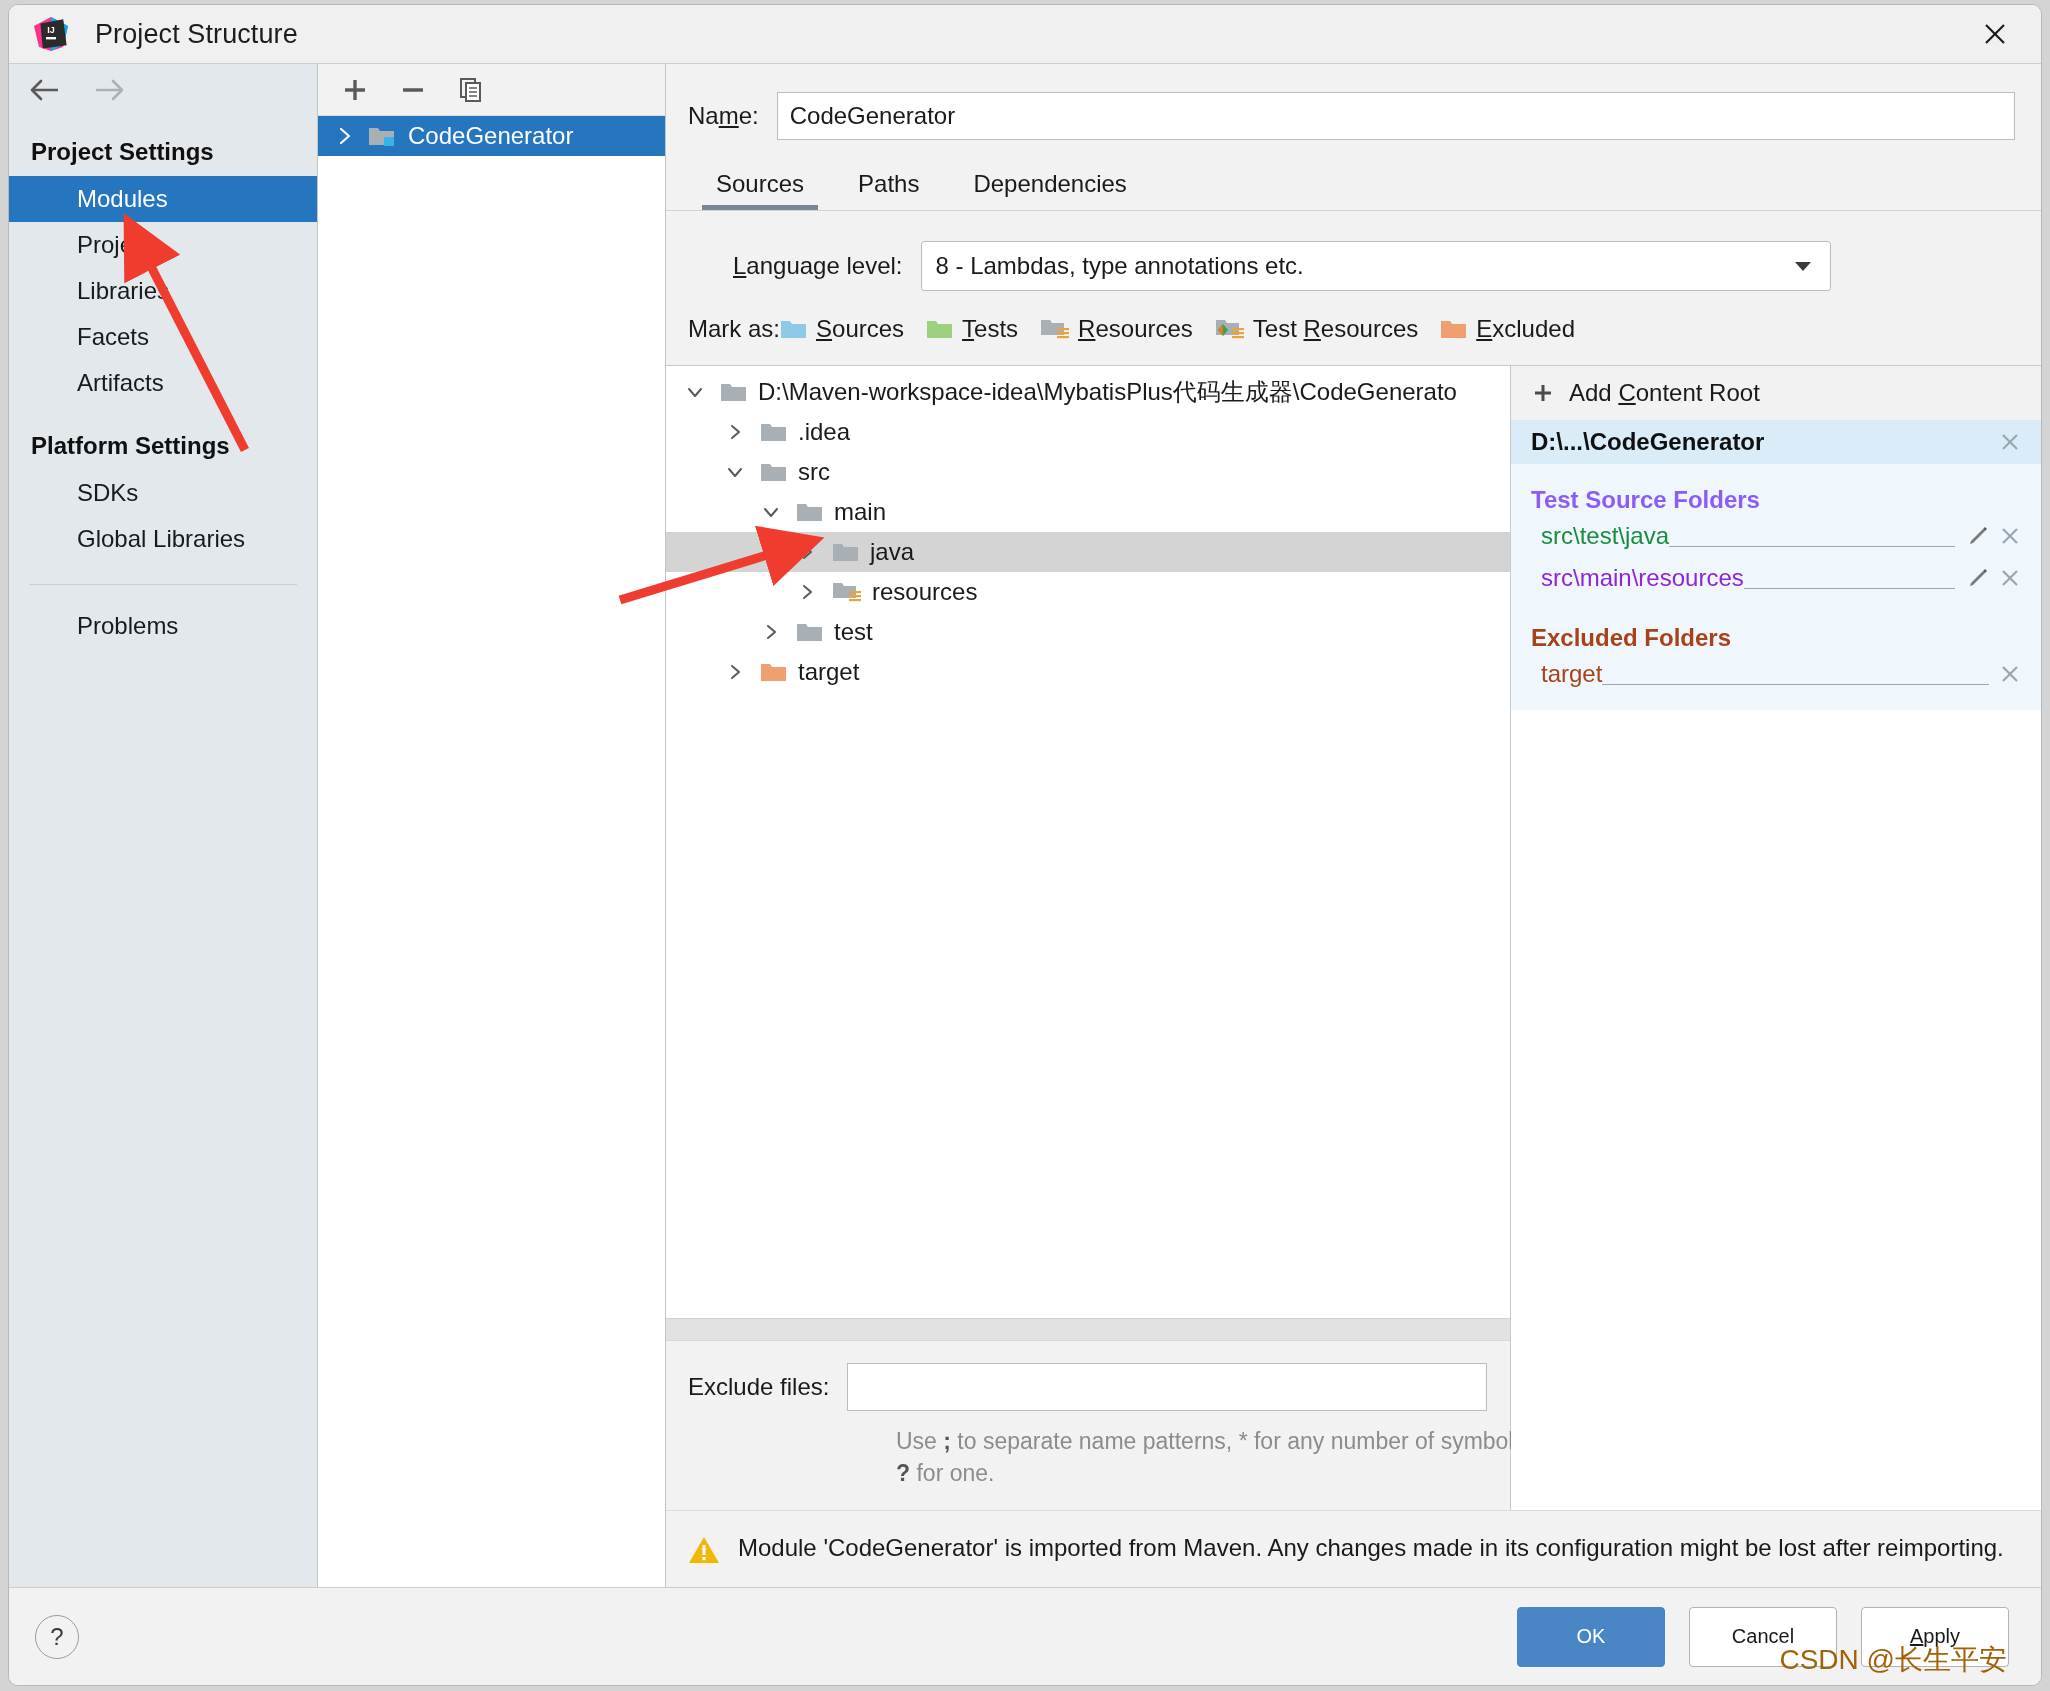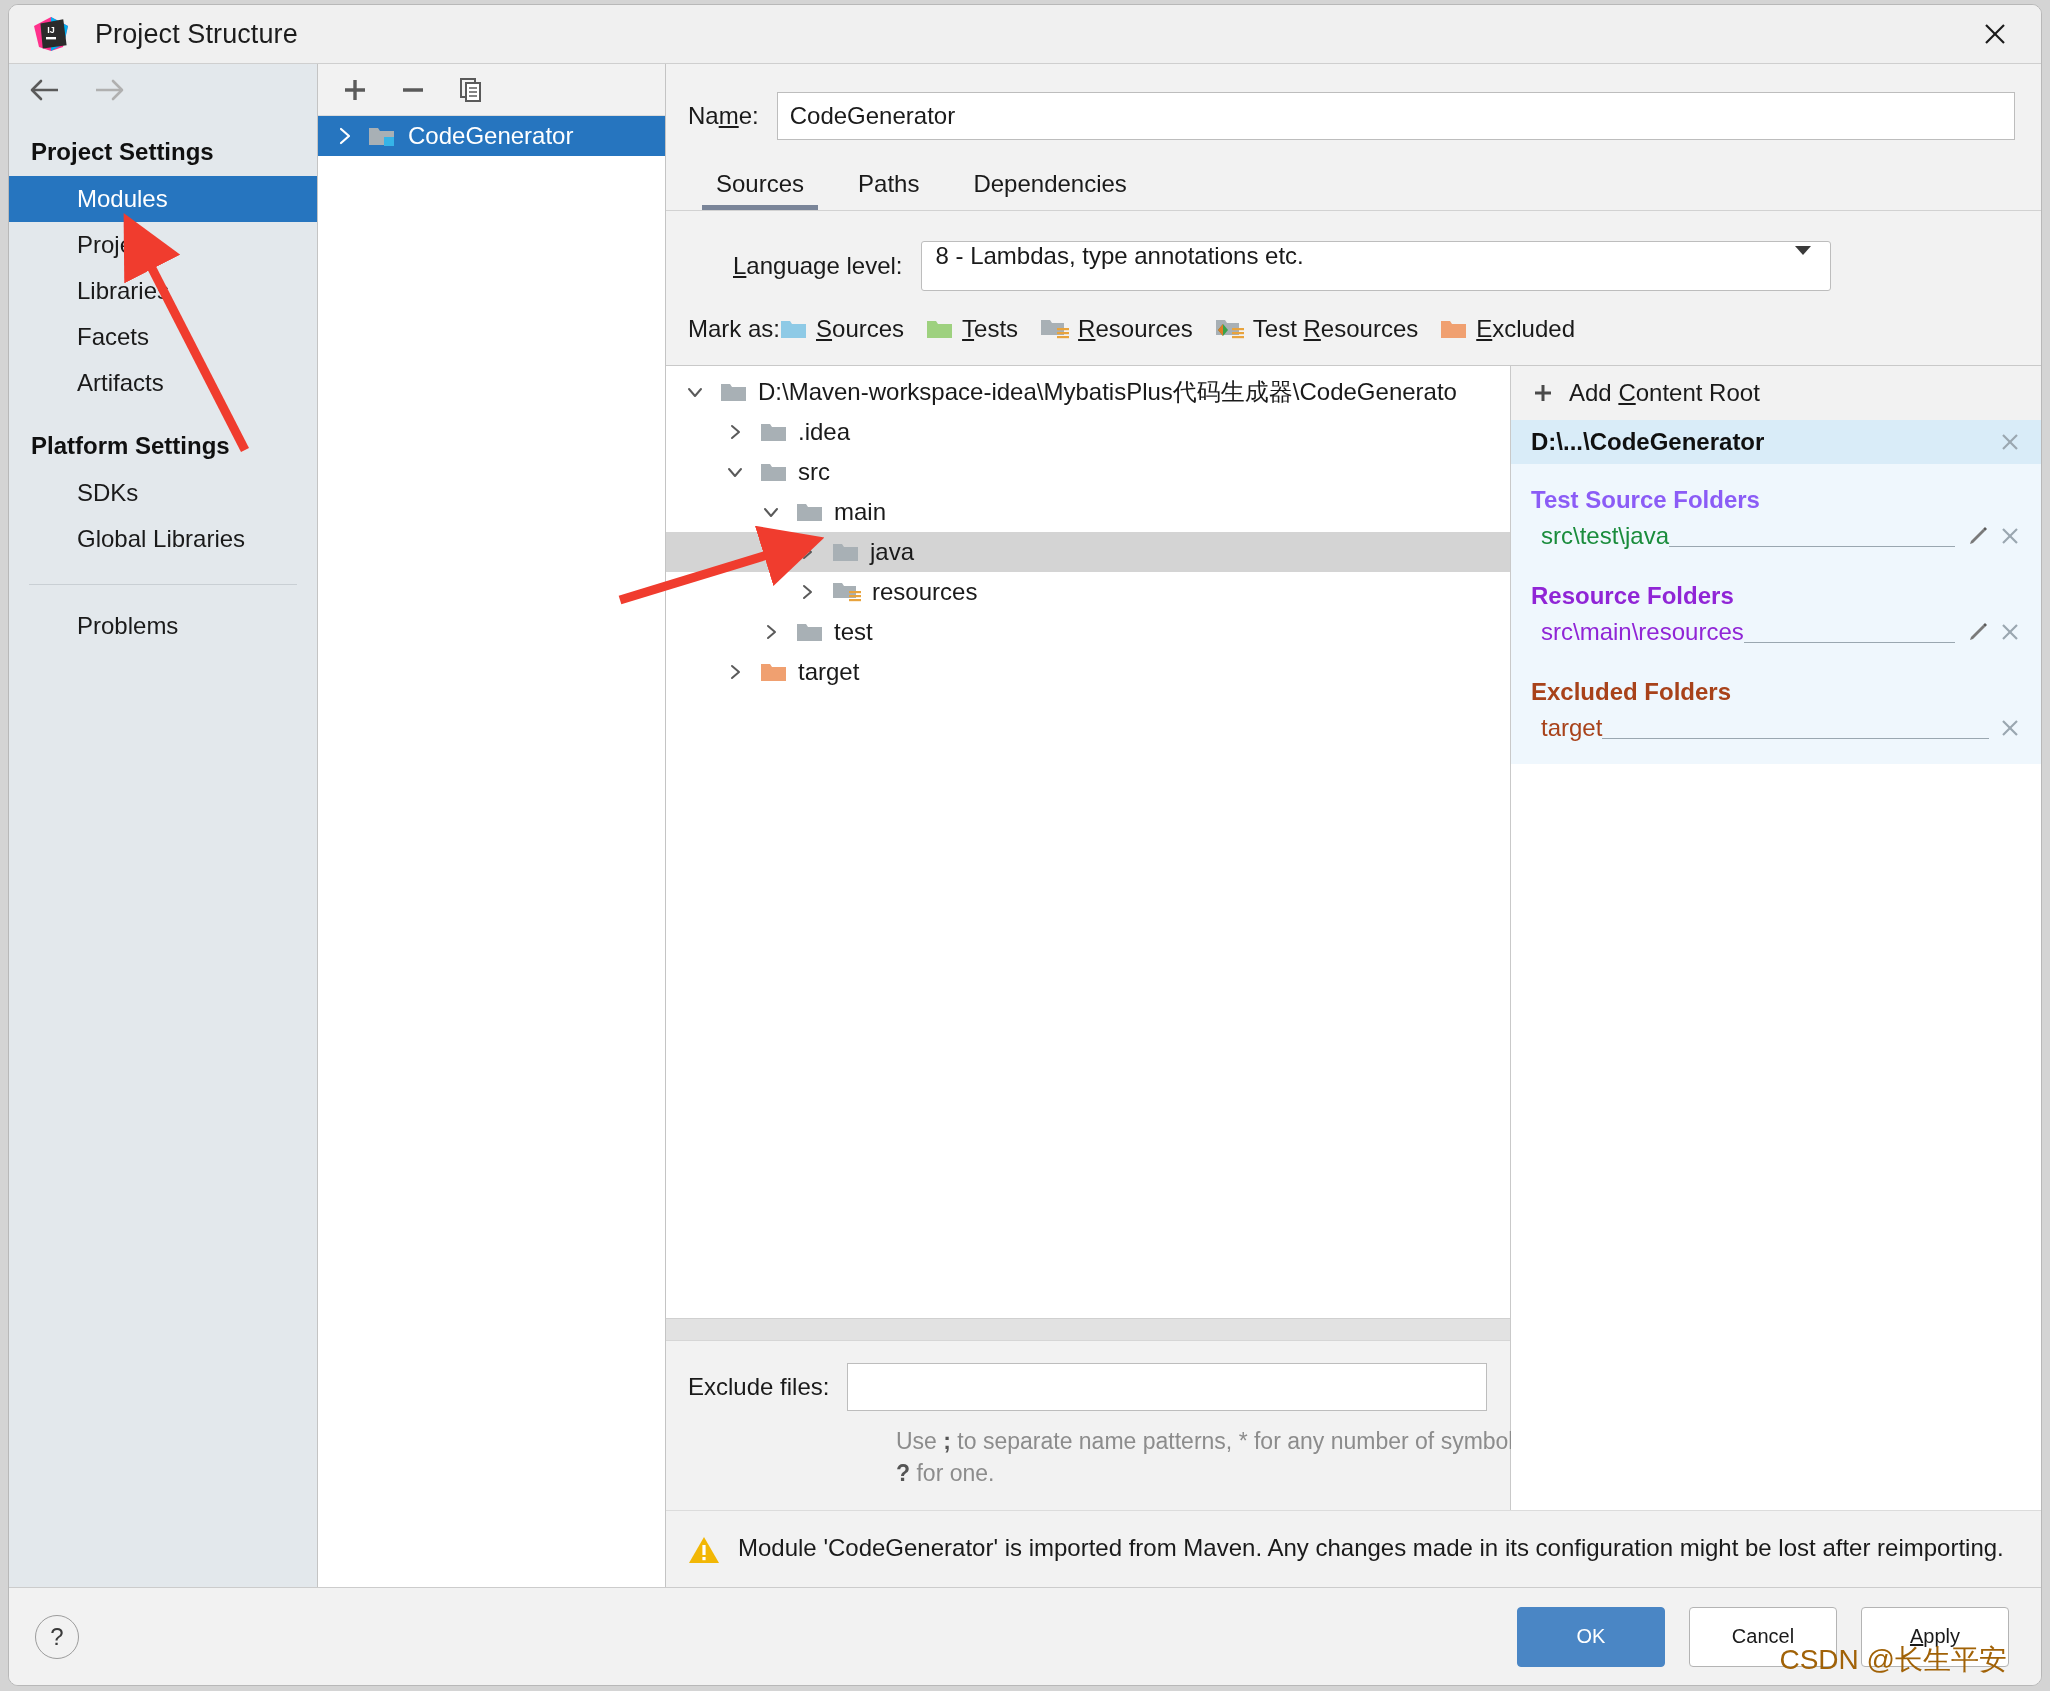--- a/index.html
+++ b/index.html
@@ -193,21 +193,21 @@
     flex: 0 0 auto;
   }
   .lang-label { font-size: 24px; color: #1a1a1a; white-space: nowrap; margin-left: 45px; }
   .combo {
     flex: 1 1 auto;
     height: 50px;
     background: #ffffff;
     border: 1px solid #bdbdbd;
     border-radius: 3px;
     display: flex;
-    align-items: flex-start;
+    align-items: center;
     justify-content: space-between;
     padding: 0 16px 0 14px;
     font-size: 24px;
     color: #1a1a1a;
     cursor: default;
   }
   .markas-row {
     display: flex;
     align-items: center;
     padding: 24px 0 22px 22px;
@@ -716,21 +716,20 @@
                   </svg>
               </span>
               <span class="icon-x">
                 <svg width="22" height="22" viewBox="0 0 22 22">
                     <line x1="4" y1="4" x2="18" y2="18" stroke="#9aa7b0" stroke-width="2.2"></line>
                     <line x1="18" y1="4" x2="4" y2="18" stroke="#9aa7b0" stroke-width="2.2"></line>
                   </svg>
               </span>
             </div>
 
-            <div class="root-section-title" style="color:#9025d6">Resource Folders</div>
             <div class="root-entry">
               <span class="entry-text" style="color:#9025d6">src\main\resources</span>
               <span class="underline-fill"></span>
               <span class="icon-pencil">
                 <svg width="24" height="24" viewBox="0 0 24 24">
                     <path d="M4 20 l3-1 12-12 -2-2 -12 12 z" fill="#7a7a7a"></path>
                     <path d="M17 5 l2 2 2-2 -2-2 z" fill="#5a5a5a"></path>
                   </svg>
               </span>
               <span class="icon-x">

